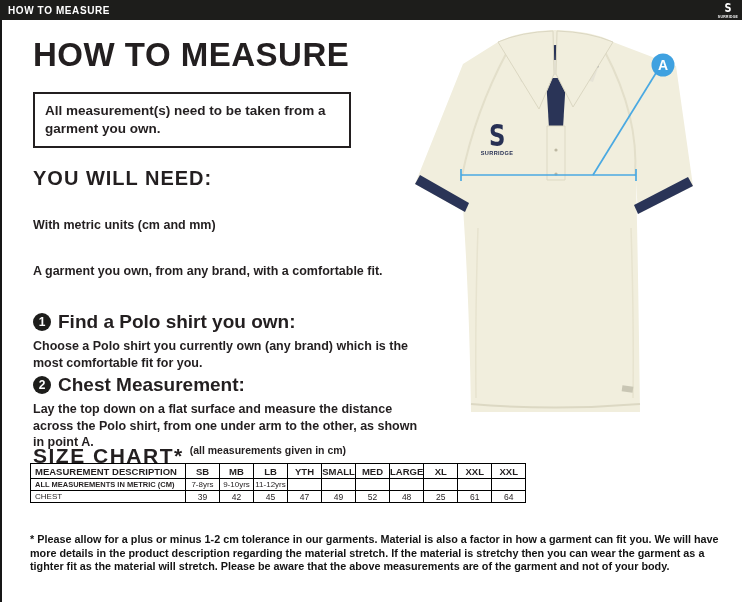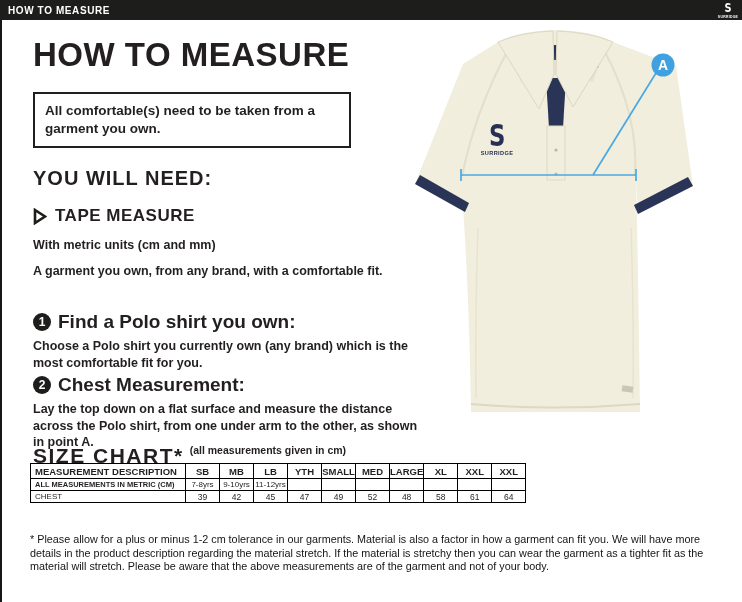--- a/index.html
+++ b/index.html
@@ -45,50 +45,44 @@
   .size-chart col.size-col{width:34px;}
   .size-chart thead tr{height:15px;}
   .size-chart tbody tr{height:12px;margin-top:18px;}
   .size-chart th{font-size:9.5px;}
   .size-chart th.desc,.size-chart td.desc{text-align:left;padding:0 4px;}
   .size-chart td{font-size:8.5px;font-weight:normal;}
   .size-chart td.metric-label{font-size:7.5px;font-weight:bold;}
   .size-chart td.age{font-size:8px;}
   .size-chart td.chest-label{font-size:8px;}
 
-  .footnote{position:absolute;left:30px;top:533px;width:694px;font-size:10.8px;line-height:13.6px;font-weight:normal;color:#141414;}
+  .footnote{position:absolute;left:30px;top:533px;width:694px;font-size:10.8px;line-height:13.6px;font-weight:bold;color:#141414;}
 
   .shirt-svg{position:absolute;left:403px;top:28px;}
 </style>
 </head>
 <body>
 
 <div class="left-border"></div>
 
 <div class="top-bar">
   <span class="top-bar-title">HOW TO MEASURE</span>
   <svg class="top-bar-logo" width="22" height="18" viewBox="0 0 22 18">
     <text x="14.7" y="11" transform="scale(0.75 1)" font-size="13" font-weight="bold" fill="#ffffff" text-anchor="middle" font-family="DejaVu Sans, sans-serif">S</text>
     <text x="11" y="16.5" font-size="3.4" letter-spacing="0.3" font-weight="bold" fill="#ffffff" text-anchor="middle" font-family="Liberation Sans, sans-serif">SURRIDGE</text>
   </svg>
 </div>
 
 <h1 class="page-title">HOW TO MEASURE</h1>
 
-<div class="notice-box">All comfortable(s) need to be taken from a garment you own.</div>
+<div class="notice-box">All measurement(s) need to be taken from a garment you own.</div>
 
 <div class="ywn-heading">YOU WILL NEED:</div>
 
 <div class="need-item" id="need-0">
-  <div class="need-title-row">
-    <svg width="14" height="17" viewBox="0 0 14 17">
-      <path d="M2 2 L12 8.5 L2 15 Z" fill="#ffffff" stroke="#1d1d1b" stroke-width="2.6" stroke-linejoin="miter"></path>
-    </svg>
-    <span class="need-title">TAPE MEASURE</span>
-  </div>
   <div class="need-desc">With metric units (cm and mm)</div>
 </div>
 
 <div class="need-item" id="need-1">
   <div class="need-desc">A garment you own, from any brand, with a comfortable fit.</div>
 </div>
 
 <div class="step-item" id="step-0">
   <div class="step-title-row">
     <span class="step-badge">1</span>
@@ -155,21 +149,21 @@
     </tr>
     <tr>
       <td class="desc chest-label">CHEST</td>
       <td>39</td>
       <td>42</td>
       <td>45</td>
       <td>47</td>
       <td>49</td>
       <td>52</td>
       <td>48</td>
-      <td>58</td>
+      <td>25</td>
       <td>61</td>
       <td>64</td>
     </tr>
   </tbody>
 </table>
 
 <div class="footnote">* Please allow for a plus or minus 1-2 cm tolerance in our garments. Material is also a factor in how a garment can fit you. We will have more details in the product description regarding the material stretch.  If the material is stretchy then you can wear the garment as a tighter fit as the material will stretch.  Please be aware that the above measurements are of the garment and not of your body.</div>
 
 <svg class="shirt-svg" width="300" height="392" viewBox="0 0 300 392">
   <g>

